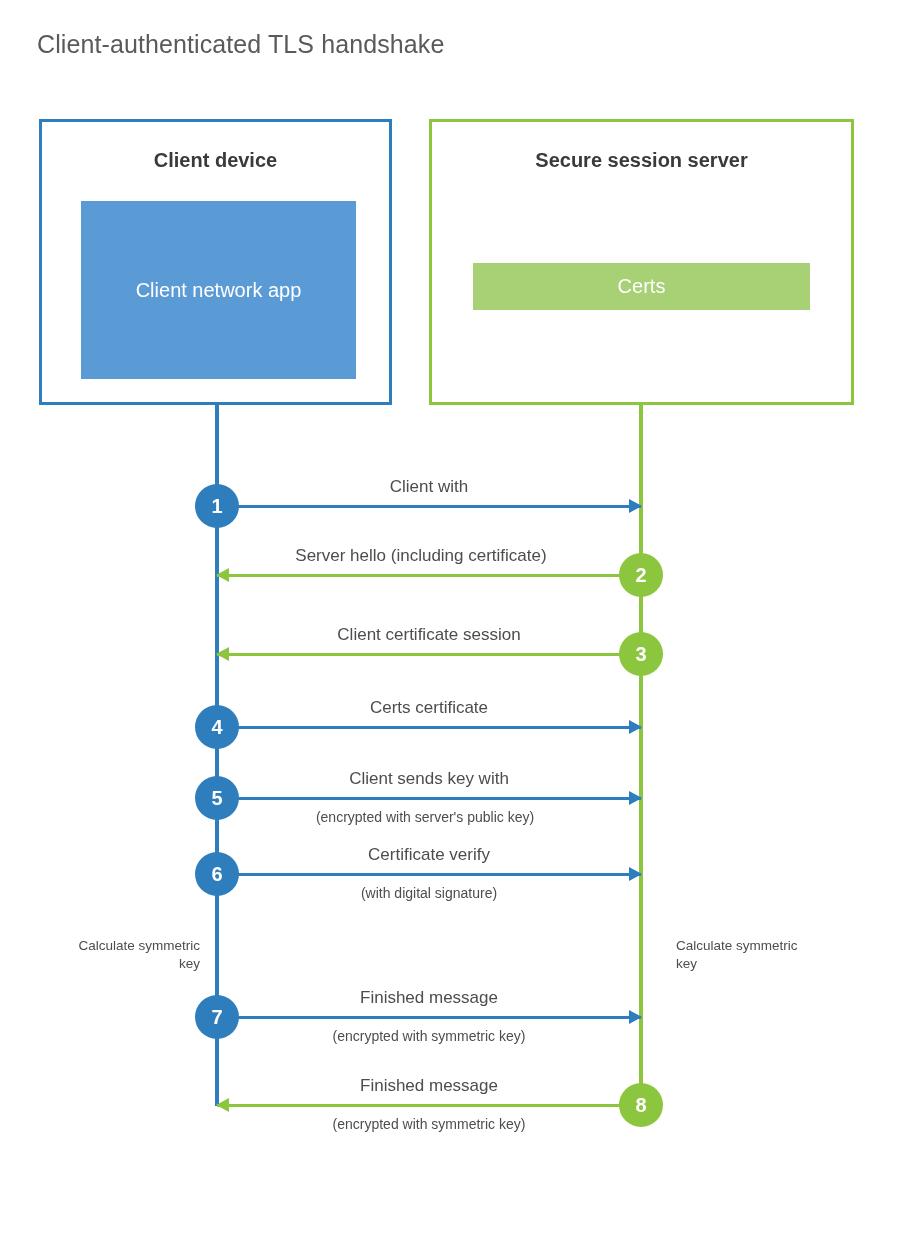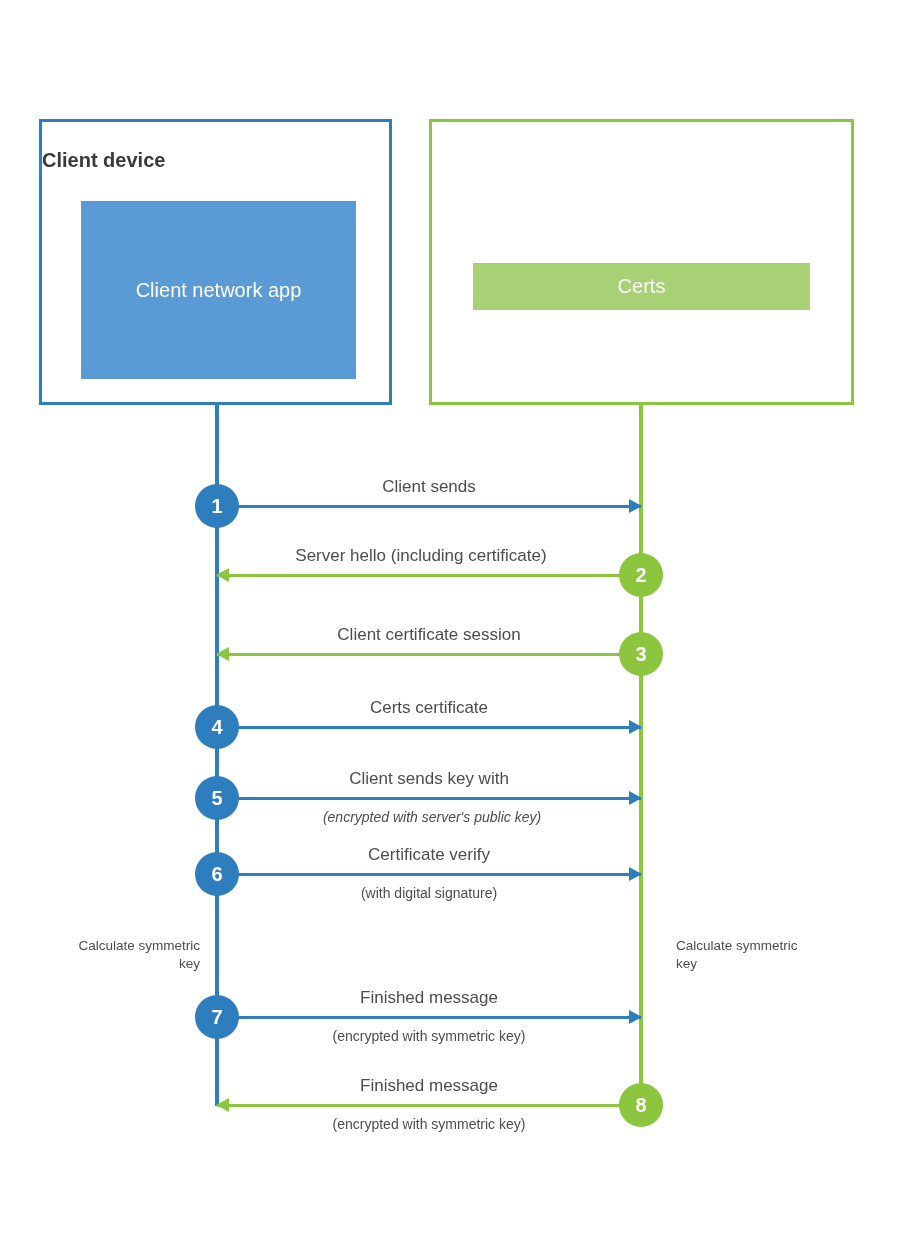--- a/index.html
+++ b/index.html
@@ -55,21 +55,21 @@
     top: 119px;
     width: 425px;
     height: 286px;
     border: 3px solid #8cc63e;
   }
   .actor-title {
     position: absolute;
     left: 0;
     right: 0;
     top: 27px;
-    text-align: left;
+    text-align: center;
     font-size: 20px;
     font-weight: bold;
     color: #3a3a3a;
   }
 
   
   .client-app-block {
     position: absolute;
     left: 39px;
     top: 79px;
@@ -200,39 +200,41 @@
   }
   .side-note.right-note {
     text-align: left;
   }
 </style>
 </head>
 <body>
 
 <div id="diagram-root">
 
+  <div class="page-title">Client-authenticated TLS handshake</div>
 
   <div class="actor-box client">
     <div class="actor-title">Client device</div>
     <div class="client-app-block">Client network app</div>
   </div>
 
   <div class="actor-box server">
+    <div class="actor-title">Secure session server</div>
     <div class="server-block b1">Certs</div>
   </div>
 
   <div class="lifeline client-line"></div>
   <div class="lifeline server-line"></div>
 
   <div id="messages-layer">
       <div class="message" style="top: 506px;">
         <div class="msg-arrow blue" style="left: 217px; width: 424px; top: -1.5px;">
           <div class="arrow-head right blue"></div>
         </div>
-        <div class="msg-label" style="left: 217px; width: 424px; top: -29px;">Client sends</div>
+        <div class="msg-label" style="left: 217px; width: 424px; top: -29px;">Client with</div>
         <div class="step-circle blue" style="left: 195px; top: -22px;">1</div>
       </div>
       <div class="message" style="top: 575px;">
         <div class="msg-arrow green" style="left: 217px; width: 424px; top: -1.5px;">
           <div class="arrow-head left green"></div>
         </div>
         <div class="msg-label" style="left: 209px; width: 424px; top: -29px;">Server hello (including certificate)</div>
         <div class="step-circle green" style="left: 619px; top: -22px;">2</div>
       </div>
       <div class="message" style="top: 654px;">
@@ -247,21 +249,21 @@
           <div class="arrow-head right blue"></div>
         </div>
         <div class="msg-label" style="left: 217px; width: 424px; top: -29px;">Certs certificate</div>
         <div class="step-circle blue" style="left: 195px; top: -22px;">4</div>
       </div>
       <div class="message" style="top: 798px;">
         <div class="msg-arrow blue" style="left: 217px; width: 424px; top: -1.5px;">
           <div class="arrow-head right blue"></div>
         </div>
         <div class="msg-label" style="left: 217px; width: 424px; top: -29px;">Client sends key with</div>
-        <div class="msg-sublabel" style="left: 220px; width: 424px; top: 11px; font-style: italic;">(encrypted with server's public key)</div>
+        <div class="msg-sublabel" style="left: 213px; width: 424px; top: 11px;">(encrypted with server's public key)</div>
         <div class="step-circle blue" style="left: 195px; top: -22px;">5</div>
       </div>
       <div class="message" style="top: 874px;">
         <div class="msg-arrow blue" style="left: 217px; width: 424px; top: -1.5px;">
           <div class="arrow-head right blue"></div>
         </div>
         <div class="msg-label" style="left: 217px; width: 424px; top: -29px;">Certificate verify</div>
         <div class="msg-sublabel" style="left: 217px; width: 424px; top: 11px;">(with digital signature)</div>
         <div class="step-circle blue" style="left: 195px; top: -22px;">6</div>
       </div>

